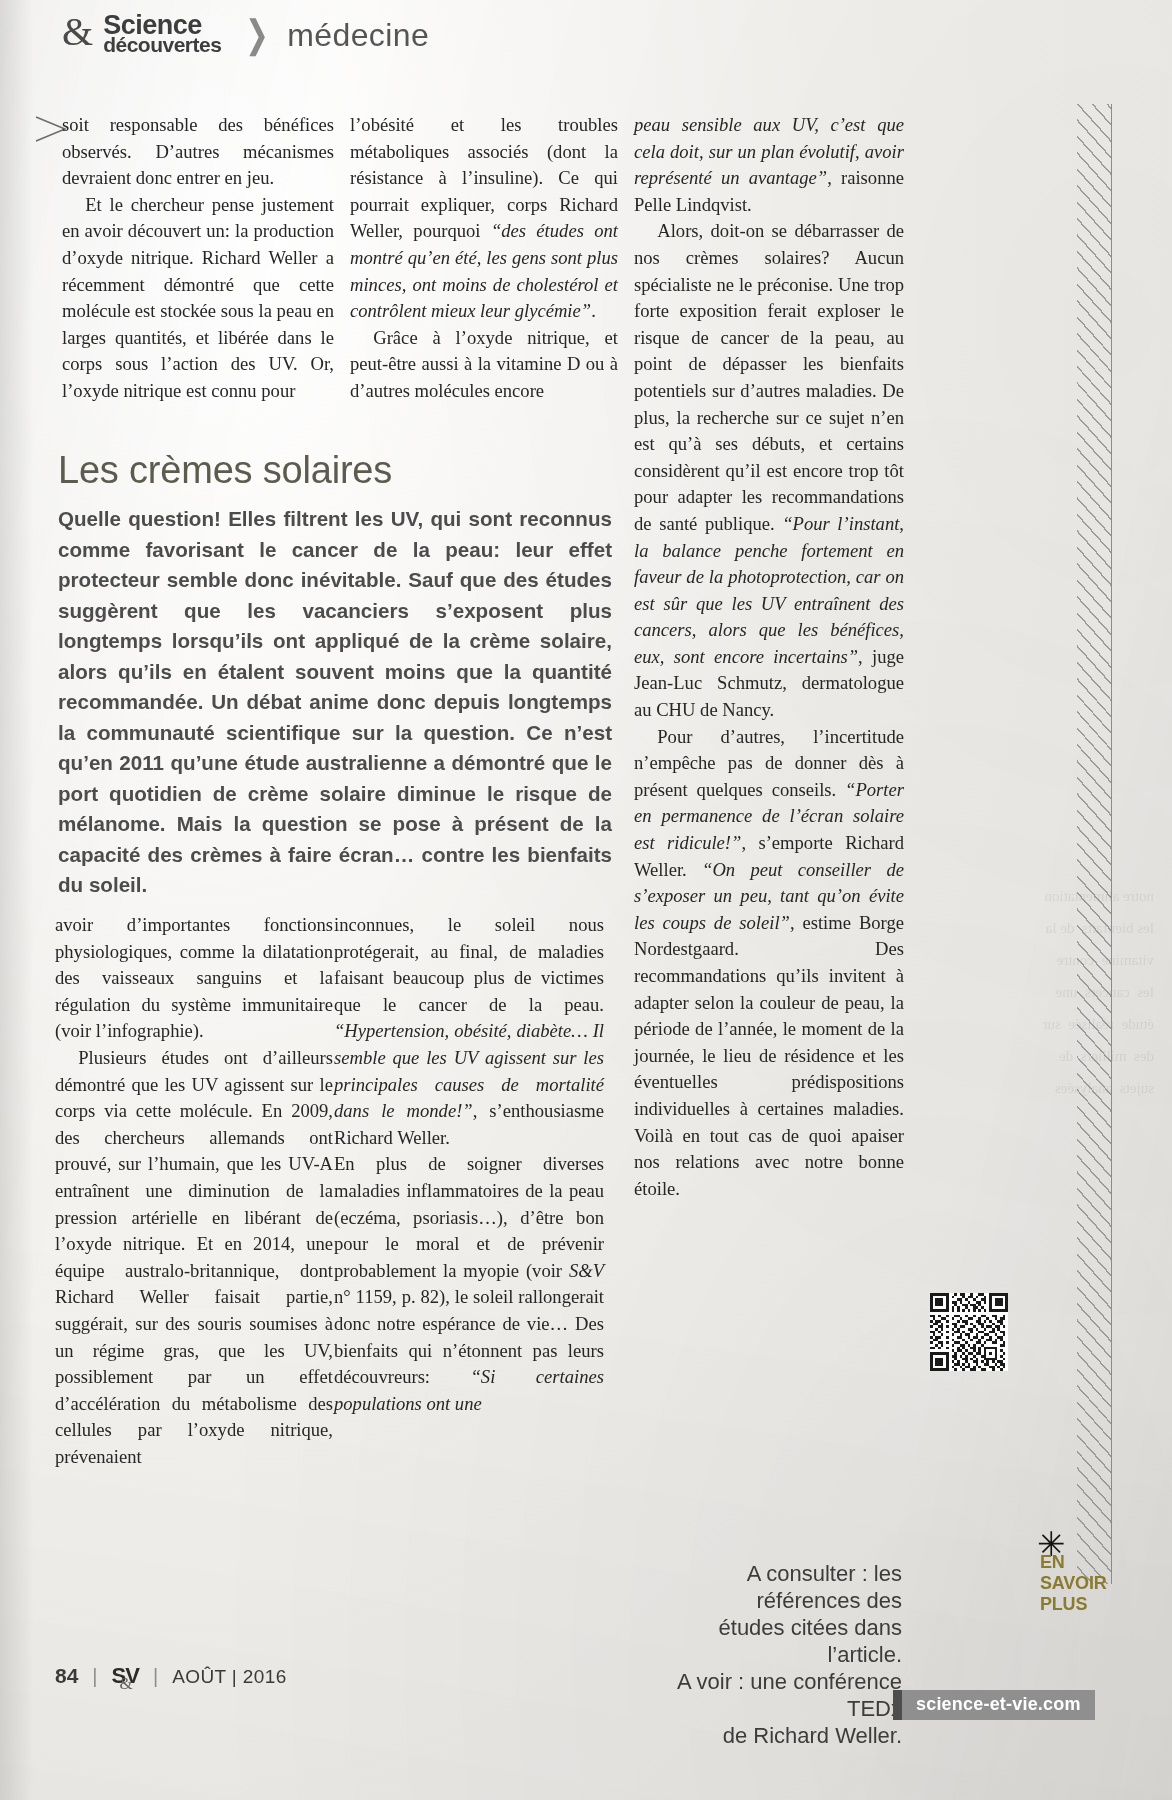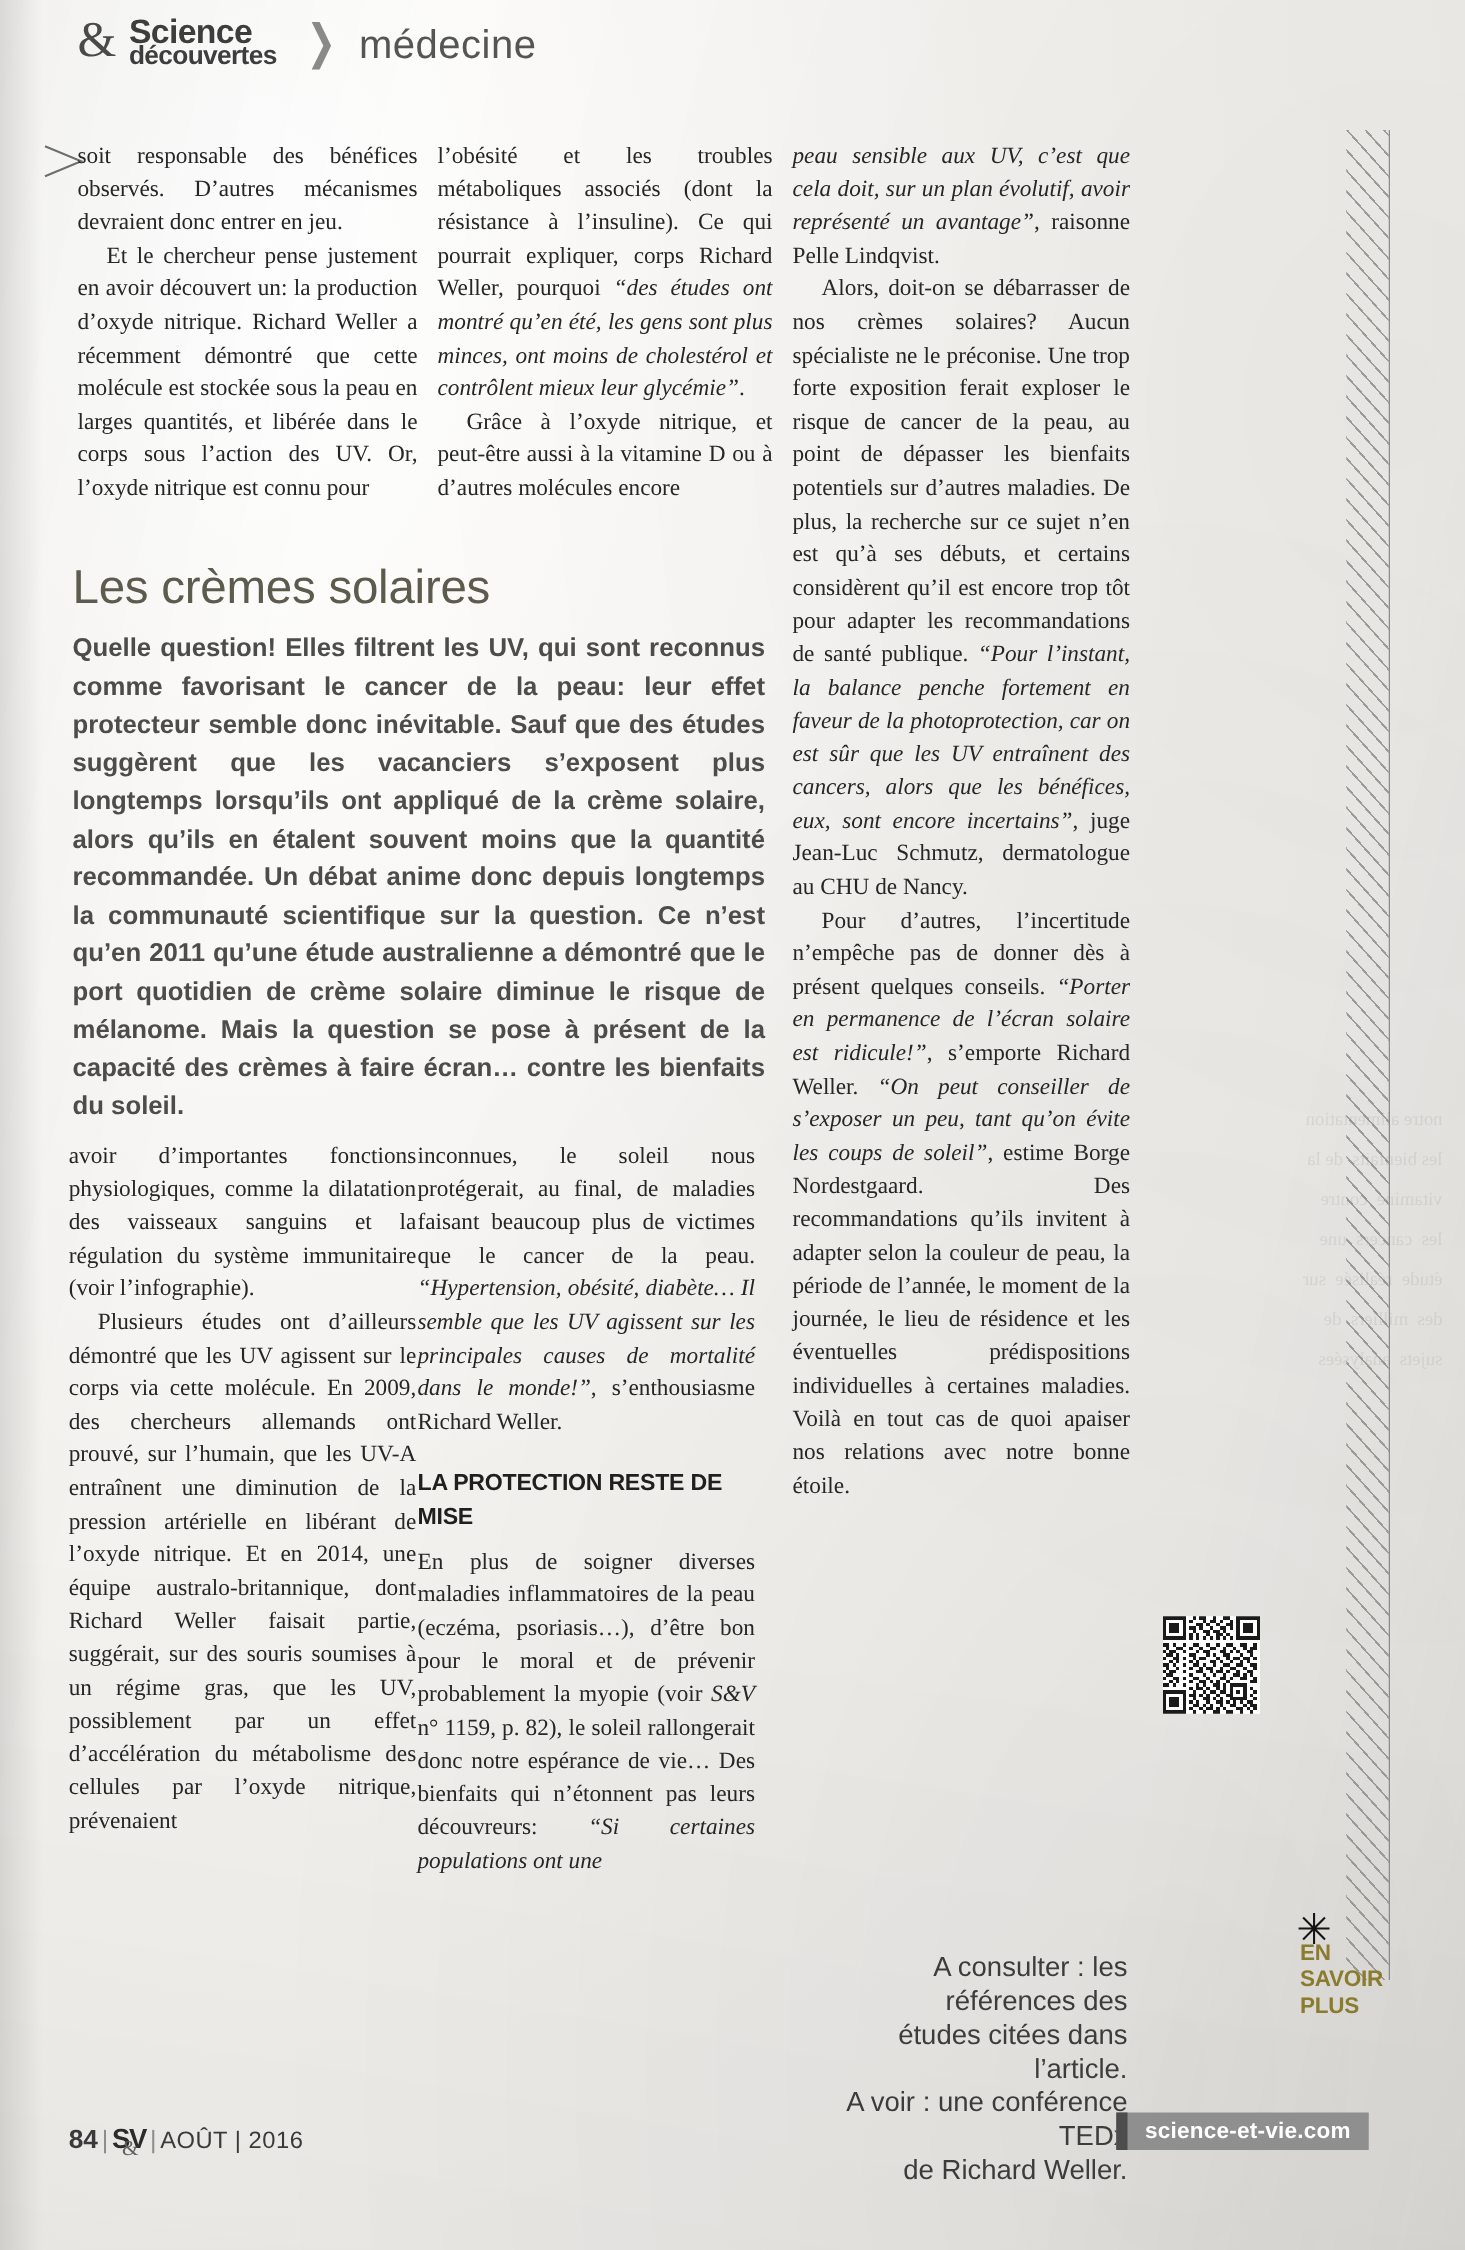--- a/index.html
+++ b/index.html
@@ -218,24 +218,24 @@
     font-weight: bold;
     font-size: 18px;
     letter-spacing: 0.2px;
     border-left: 9px solid #4d4d4d;
   }
 
   
   .footer {
     position: absolute;
     left: 55px;
-    top: 1698px;
+    top: 1663px;
     display: flex;
     align-items: baseline;
-    gap: 3px;
+    gap: 14px;
     font-family: "Liberation Sans", sans-serif;
     color: #3a3a3a;
   }
   .footer .pagenum { font-weight: bold; font-size: 21px; }
   .footer .bar { color: #8d8d8d; font-size: 20px; font-weight: 300; }
   .sv-mark {
     position: relative;
     font-weight: bold;
     font-size: 22px;
     letter-spacing: -1px;
@@ -315,21 +315,20 @@
     <p class="feature-body">Quelle question! Elles filtrent les UV, qui sont reconnus comme favorisant le cancer de la peau: leur effet protecteur semble donc inévitable. Sauf que des études suggèrent que les vacanciers s’exposent plus longtemps lorsqu’ils ont appliqué de la crème solaire, alors qu’ils en étalent souvent moins que la quantité recommandée. Un débat anime donc depuis longtemps la communauté scientifique sur la question. Ce n’est qu’en 2011 qu’une étude australienne a démontré que le port quotidien de crème solaire diminue le risque de mélanome. Mais la question se pose à présent de la capacité des crèmes à faire écran… contre les bienfaits du soleil.</p>
   </div>
 
   <div class="col" id="col1-bot">
     <p>avoir d’importantes fonctions physiologiques, comme la dilatation des vaisseaux sanguins et la régulation du système immunitaire (voir l’infographie).</p>
     <p class="indent">Plusieurs études ont d’ailleurs démontré que les UV agissent sur le corps via cette molécule. En 2009, des chercheurs allemands ont prouvé, sur l’humain, que les UV-A entraînent une diminution de la pression artérielle en libérant de l’oxyde nitrique. Et en 2014, une équipe australo-britannique, dont Richard Weller faisait partie, suggérait, sur des souris soumises à un régime gras, que les UV, possiblement par un effet d’accélération du métabolisme des cellules par l’oxyde nitrique, prévenaient</p>
   </div>
 
   <div class="col" id="col2-bot">
     <p><span>inconnues, le soleil nous protégerait, au final, de maladies faisant beaucoup plus de victimes que le cancer de la peau. </span><em>“Hypertension, obésité, diabète… Il semble que les UV agissent sur les principales causes de mortalité dans le monde!”</em><span>, s’enthousiasme Richard Weller.</span></p>
-    <h3 class="subhead">LA PROTECTION RESTE DE MISE</h3>
     <p><span>En plus de soigner diverses maladies inflammatoires de la peau (eczéma, psoriasis…), d’être bon pour le moral et de prévenir probablement la myopie (voir </span><em>S&amp;V</em><span> n° 1159, p. 82), le soleil rallongerait donc notre espérance de vie… Des bienfaits qui n’étonnent pas leurs découvreurs: </span><em>“Si certaines populations ont une</em></p>
   </div>
 
   <div class="hatch"></div>
 
   <div class="ghost">
     notre alimentation&nbsp; les bienfaits&nbsp; de la vitamine&nbsp; contre les&nbsp; cancers&nbsp; une étude&nbsp; réalisée&nbsp; sur des&nbsp; milliers&nbsp; de sujets&nbsp; analysées
   </div>
 
   <svg class="qr" viewBox="0 0 29 29" shape-rendering="crispEdges">

